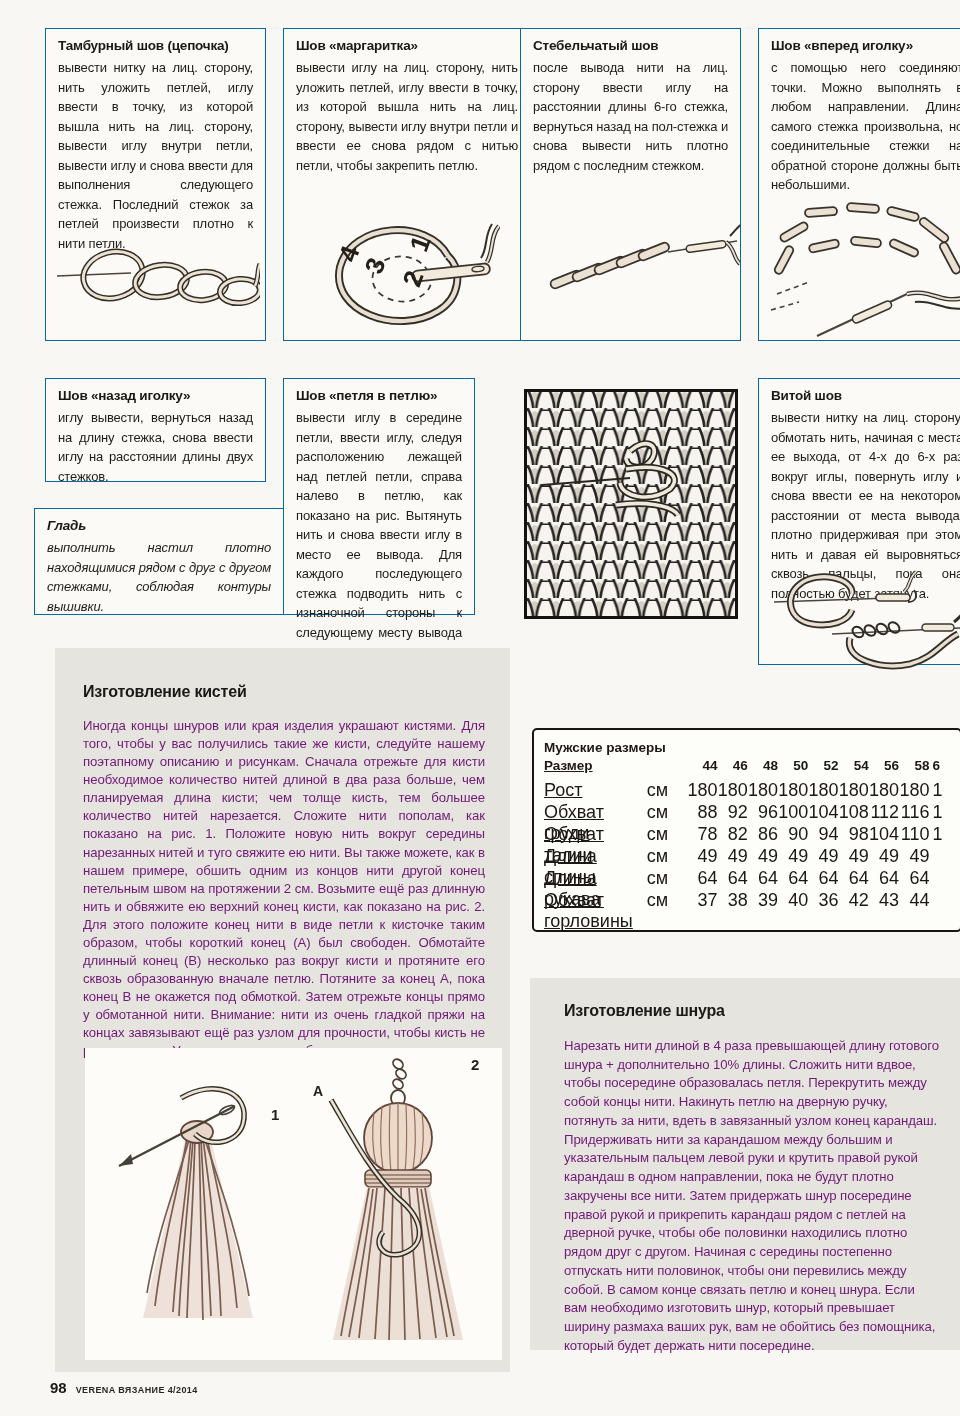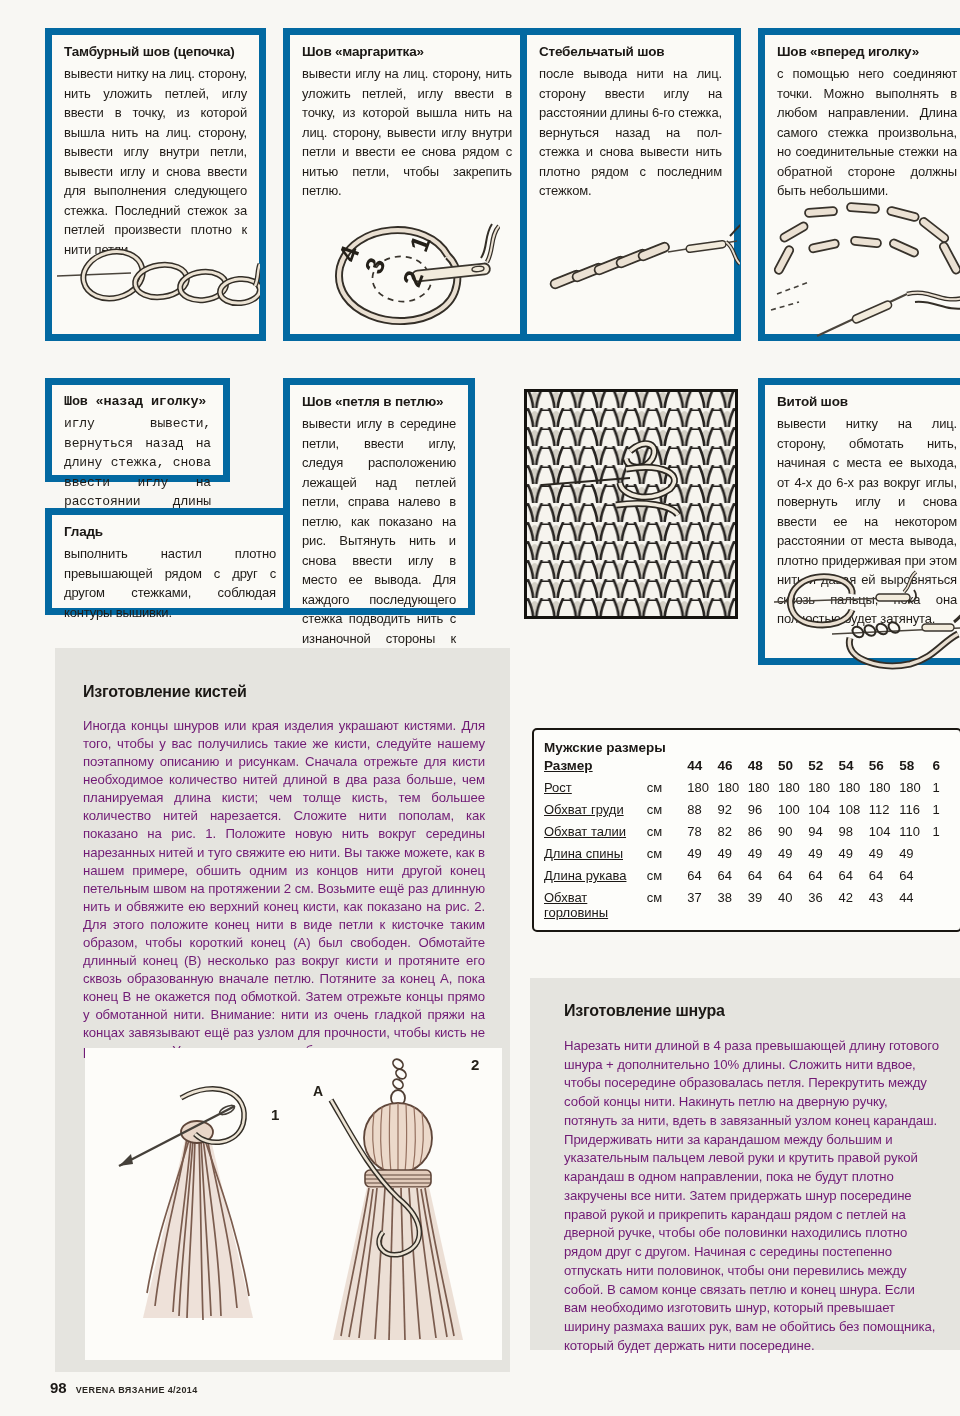--- a/index.html
+++ b/index.html
@@ -1,34 +1,34 @@
 <!DOCTYPE html>
 <html lang="ru"><head>
 <meta charset="utf-8">
 <style>
   html,body{margin:0;padding:0;background:#e9e8e4;}
   .page{position:relative;width:960px;height:1416px;background:#f8f7f3;overflow:hidden;
         font-family:"Liberation Sans",sans-serif;color:#1b1815;}
-  .box{position:absolute;background:#fbfaf6;border:7px solid #0369a1;box-sizing:border-box;padding:9px 12px;}
+  .box{position:absolute;background:#fbfaf6;border:1px solid #0369a1;box-sizing:border-box;padding:9px 12px;}
   .box h3{margin:0 0 5px 0;font-size:13.5px;font-weight:bold;letter-spacing:-0.2px;}
   .box p{margin:0;font-size:13px;line-height:1.5;text-align:justify;letter-spacing:-0.15px;color:#201c18;}
   .fig{position:absolute;}
   .panel{position:absolute;background:#e5e4df;box-sizing:border-box;}
   .panel h2{margin:0;font-size:16px;font-weight:bold;letter-spacing:-0.2px;}
   .panel .ptext{font-size:13.2px;line-height:1.37;letter-spacing:-0.1px;color:#701a75;}
   .just{text-align:justify;}
   .whitebox{position:absolute;background:#fdfcf9;}
   
   .sizes{position:absolute;left:532px;top:728px;width:430px;height:204px;background:#fdfdfa;
          border:2px solid #191611;border-radius:5px;box-sizing:border-box;padding:10px 0 0 10px;overflow:hidden;}
   .sizes .ttl{font-size:13.5px;font-weight:bold;margin-bottom:3px;}
-  .trow{display:flex;align-items:baseline;height:22px;font-size:13px;}
+  .trow{display:flex;align-items:baseline;height:22px;font-size:18px;}
   .trow .tl{width:112px;text-decoration:underline;}
   .trow .tu{width:44px;}
-  .trow .tc{width:33px;text-align:left;}
+  .trow .tc{width:33px;text-align:right;}
   .trow .tp{width:30px;text-align:left;padding-left:3px;}
   .thead{font-weight:bold;font-size:13.5px;}
   .footer{position:absolute;left:50px;top:1379px;display:flex;align-items:baseline;gap:9px;}
   .footer .num{font-size:15px;font-weight:bold;}
   .footer .brand{font-size:9px;font-weight:bold;letter-spacing:0.4px;color:#2a2722;}
 </style>
 </head>
 <body>
 
 <div class="page">
@@ -113,28 +113,28 @@
       <rect x="124" y="46" width="30" height="8" rx="4" transform="rotate(24 139 50)"></rect>
     </g>
     <path d="M12,96 L44,84 M6,112 L34,104" stroke="#44403a" stroke-width="1.6" stroke-dasharray="5 4" fill="none"></path>
     <line x1="52" y1="138" x2="142" y2="96" stroke="#4a443c" stroke-width="2"></line>
     <rect x="86" y="110" width="42" height="8" rx="4" transform="rotate(-24 107 114)" fill="#f2ebdc" stroke="#3a352e" stroke-width="1.6"></rect>
     <path d="M142,96 C166,90 174,106 198,100" fill="none" stroke="#332e27" stroke-width="4.5"></path>
     <path d="M142,96 C166,90 174,106 198,100" fill="none" stroke="#e9dfd1" stroke-width="2"></path>
     <path d="M150,104 C170,102 180,114 202,110" fill="none" stroke="#332e27" stroke-width="2"></path>
   </svg>
 
-  <div class="box" style="left:45px;top:378px;width:185px;height:104px;font-family:Liberation Mono, monospace;">
+  <div class="box" style="left:45px;top:378px;width:221px;height:104px;">
     <h3>Шов «назад иголку»</h3>
     <p>иглу вывести, вернуться назад на длину стежка, снова ввести иглу на расстоянии длины двух стежков.</p>
   </div>
 
-  <div class="box" style="left:45px;top:508px;width:250px;height:107px;">
+  <div class="box" style="left:34px;top:508px;width:250px;height:107px;font-style:italic;">
     <h3>Гладь</h3>
-    <p>выполнить настил плотно превышающей рядом с друг с другом стежками, соблюдая контуры вышивки.</p>
+    <p>выполнить настил плотно находящимися рядом с друг с другом стежками, соблюдая контуры вышивки.</p>
   </div>
 
   <div class="box" style="left:283px;top:378px;width:192px;height:237px;">
     <h3>Шов «петля в петлю»</h3>
     <p>вывести иглу в середине петли, ввести иглу, следуя расположению лежащей над петлей петли, справа налево в петлю, как показано на рис. Вытянуть нить и снова ввести иглу в место ее вывода. Для каждого последующего стежка подводить нить с изнаночной стороны к следующему месту вывода иглы.</p>
   </div>
 
   <svg class="fig" style="left:524px;top:389px;" width="214" height="230" viewBox="0 0 214 230">
     <defs>
       <pattern id="knit" width="21.4" height="19" patternUnits="userSpaceOnUse">

